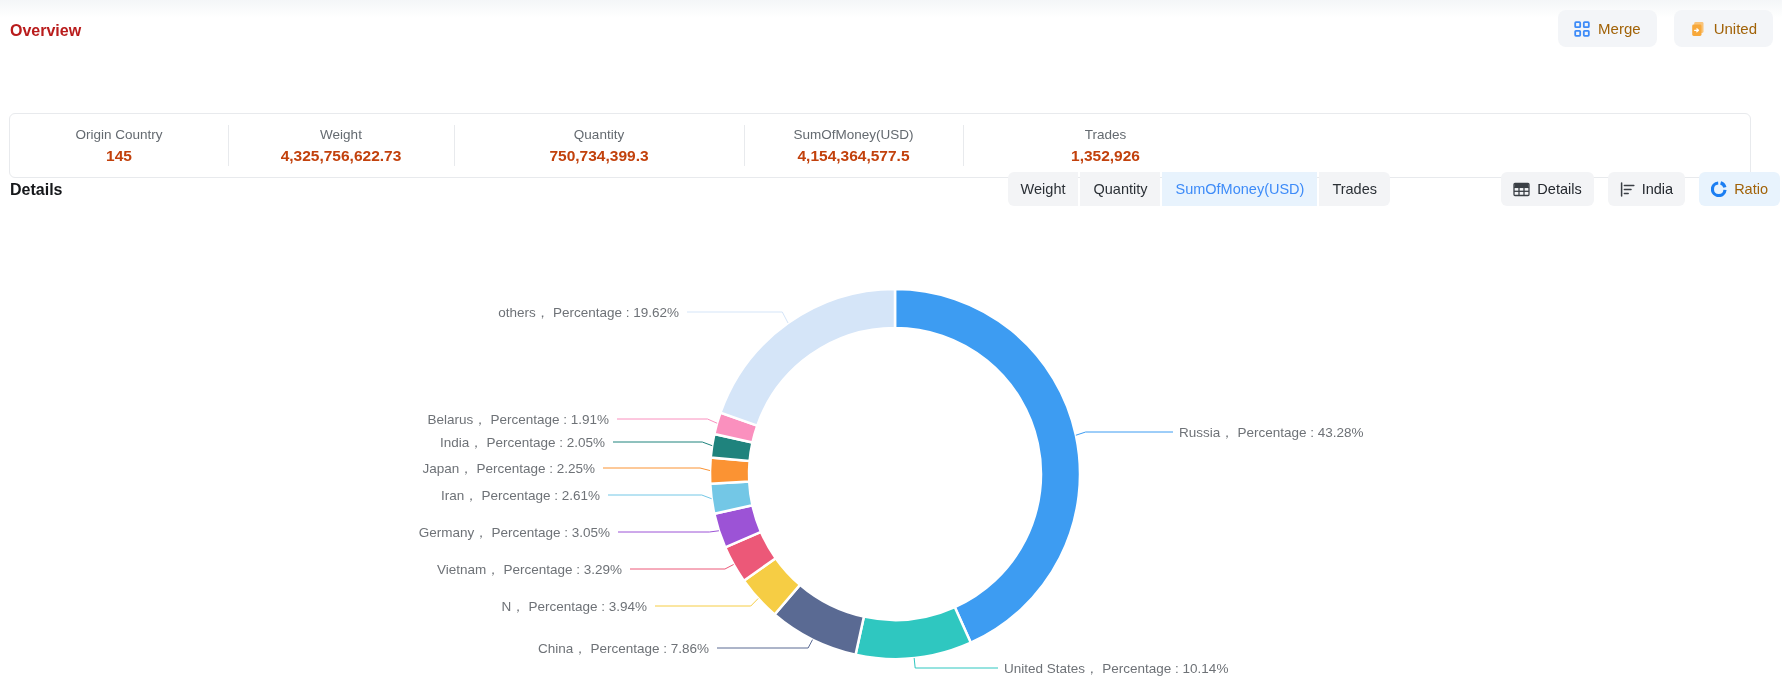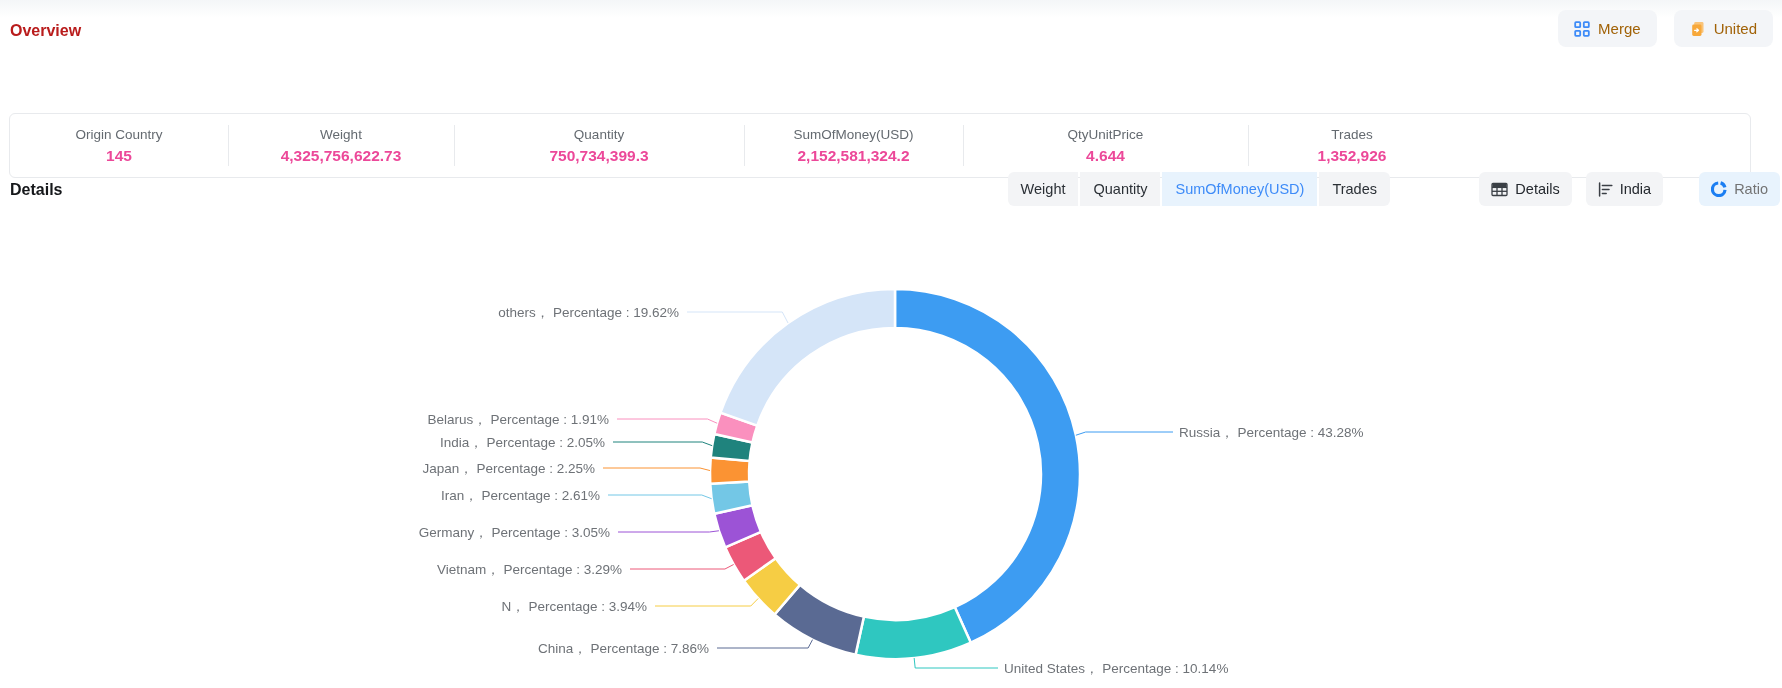--- a/index.html
+++ b/index.html
@@ -21,35 +21,35 @@
 
   
   .overview-card { position:absolute; left:9px; top:65px; width:1742px; height:65px;
     border:1px solid #e8eaed; border-radius:6px; background:#fff;
     display:grid; grid-template-columns:218px 226px 290px 219px 285px 208px 317px;margin-top:48px; }
   .stat { position:relative; display:flex; flex-direction:column; align-items:center;
     justify-content:center; gap:5px; }
   .stat + .stat::before { content:''; position:absolute; left:0; top:11px; bottom:11px;
     width:1px; background:#e8eaed; }
   .stat-label { font-size:13.5px; color:#646a70; }
-  .stat-value { font-size:15.5px; font-weight:700; color:#ec4899; }
+  .stat-value { font-size:15.5px; font-weight:700; color:#c2410c; }
 
   
   .details-title { position:absolute; left:10px; top:181px; font-size:16px; font-weight:700; }
   .tab-group { position:absolute; top:172px; right:392px; display:flex; height:34px; }
   .tab { display:flex; align-items:center; padding:0 13px; font-size:14.5px; color:#2b3036;
     background:#f3f4f6; cursor:pointer; margin-left:2px; }
   .tab:first-child { border-radius:6px 0 0 6px; margin-left:0; }
   .tab:last-child { border-radius:0 6px 6px 0; }
   .tab.active { background:#e8f3fd; color:#3d8bf8; }
   .view-group { position:absolute; top:172px; right:2px; display:flex; gap:14px; height:34px; }
   .view-btn { display:flex; align-items:center; gap:7px; background:#f3f4f6; border:none;
     border-radius:6px; height:34px; padding:0 12px; font-size:14.5px; color:#24282e;
     font-family:inherit; cursor:pointer; }
-  .view-btn.active { background:#e8f3fd; color:#737373;margin-left:22px; }
+  .view-btn.active { background:#e8f3fd; color:#a16207; }
 
   
   #donut-svg { position:absolute; left:0; top:0; }
   #donut-svg text { font-family:"Liberation Sans", sans-serif; font-size:13.5px; fill:#6e7277; }
   #donut-svg path.slice { cursor:pointer; }
 </style>
 </head>
 <body>
 
 <div class="page">
@@ -90,25 +90,21 @@
     <div class="stat">
       <div class="stat-label">Weight</div>
       <div class="stat-value">4,325,756,622.73</div>
     </div>
     <div class="stat">
       <div class="stat-label">Quantity</div>
       <div class="stat-value">750,734,399.3</div>
     </div>
     <div class="stat">
       <div class="stat-label">SumOfMoney(USD)</div>
-      <div class="stat-value">2,152,581,324.2</div>
-    </div>
-    <div class="stat">
-      <div class="stat-label">QtyUnitPrice</div>
-      <div class="stat-value">4.644</div>
+      <div class="stat-value">4,154,364,577.5</div>
     </div>
     <div class="stat">
       <div class="stat-label">Trades</div>
       <div class="stat-value">1,352,926</div>
     </div>
   </div>
 
   <div class="details-title">Details</div>
 
   <div class="tab-group">

